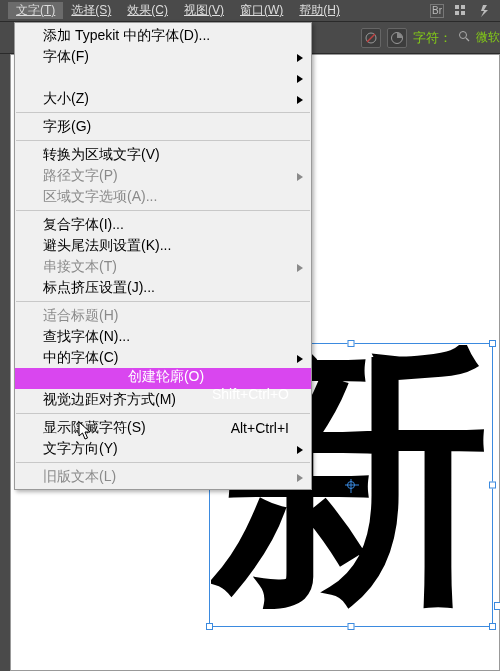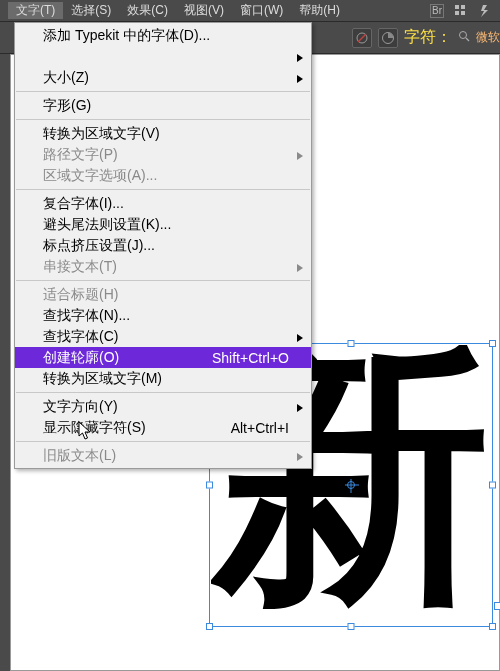--- a/index.html
+++ b/index.html
@@ -19,20 +19,21 @@
     height: 22px;
     border-bottom: 1px solid #2a2a2a;
     color: #ddd;
     padding-left: 8px;
     position: relative;
     z-index: 2;
   }
   .menubar .mitem {
     padding: 0 8px;
     cursor: default;
+    text-decoration: underline;
   }
   .menubar .mitem.active {
     background: #6b6b6b;
   }
   .menubar .right-icons {
     margin-left: auto;
     display: flex;
     gap: 10px;
     padding-right: 8px;
   }
@@ -53,30 +54,30 @@
     background: #4a4a4a;
     height: 32px;
     border-bottom: 1px solid #2a2a2a;
     padding-left: 6px;
     gap: 6px;
     z-index: 1;
     position: relative;
   }
   .toolbar .spacer { flex: 1; }
   .toolbar .label {
-    color: #fde047;
-    font-size: 16px;
+    color: #84cc16;
+    font-size: 13px;
     text-align: center;
   }
   .toolbar .search-icon {
     color: #aaa;
     font-size: 12px;
   }
   .toolbar .font-text {
-    color: #fdba74;
+    color: #84cc16;
     font-size: 12px;
     white-space: nowrap;
   }
   .toolbar .circle-icon {
     width: 20px; height: 20px; border: 1px solid #666; border-radius: 2px;
     display:flex;align-items:center;justify-content:center;color:#999;
     font-size:11px;background:#3d3d3d;
   }
   .canvas-wrap {
     position: absolute;
@@ -154,22 +155,23 @@
   }
   .dd-row {
     display: flex;
     align-items: center;
     height: 21px;
     padding: 0 22px 0 28px;
     cursor: default;
     position: relative;
   }
   .dd-row.sel {
-    background: #6d28d9;
+    background: #d946ef;
     color: #fff;
+    flex-direction: column;
   }
   .dd-row.disabled {
     color: #8a8a8a;
   }
   .dd-row .shortcut {
     margin-left: auto;
   }
   .dd-row .arrow {
     position: absolute;
     right: 8px;
@@ -268,20 +270,26 @@
       </div>
     </div>
   </div>
 </div>
 
 <div class="dropdown" id="dropdown">
     <div class="dd-row">
       <span>添加 Typekit 中的字体(D)...</span>
     </div>
     <div class="dd-row">
+      <span>字体(F)</span>
+      <span class="arrow"><svg width="6" height="8" viewBox="0 0 6 8">
+          <path d="M0 0 L6 4 L0 8 Z" fill="currentColor"></path>
+        </svg></span>
+    </div>
+    <div class="dd-row">
       <span class="arrow"><svg width="6" height="8" viewBox="0 0 6 8">
           <path d="M0 0 L6 4 L0 8 Z" fill="currentColor"></path>
         </svg></span>
     </div>
     <div class="dd-row">
       <span>大小(Z)</span>
       <span class="arrow"><svg width="6" height="8" viewBox="0 0 6 8">
           <path d="M0 0 L6 4 L0 8 Z" fill="currentColor"></path>
         </svg></span>
     </div>
@@ -302,59 +310,59 @@
     <div class="dd-row disabled">
       <span>区域文字选项(A)...</span>
     </div>
     <div class="dd-sep"></div>
     <div class="dd-row">
       <span>复合字体(I)...</span>
     </div>
     <div class="dd-row">
       <span>避头尾法则设置(K)...</span>
     </div>
+    <div class="dd-row disabled">
+      <span>串接文本(T)</span>
+      <span class="arrow"><svg width="6" height="8" viewBox="0 0 6 8">
+          <path d="M0 0 L6 4 L0 8 Z" fill="currentColor"></path>
+        </svg></span>
+    </div>
     <div class="dd-row">
       <span>标点挤压设置(J)...</span>
     </div>
-    <div class="dd-row disabled">
-      <span>串接文本(T)</span>
-      <span class="arrow"><svg width="6" height="8" viewBox="0 0 6 8">
-          <path d="M0 0 L6 4 L0 8 Z" fill="currentColor"></path>
-        </svg></span>
-    </div>
     <div class="dd-sep"></div>
     <div class="dd-row disabled">
       <span>适合标题(H)</span>
     </div>
     <div class="dd-row">
       <span>查找字体(N)...</span>
     </div>
     <div class="dd-row">
-      <span>查找字体(C)</span>
+      <span>中的字体(C)</span>
       <span class="arrow"><svg width="6" height="8" viewBox="0 0 6 8">
           <path d="M0 0 L6 4 L0 8 Z" fill="currentColor"></path>
         </svg></span>
     </div>
     <div class="dd-row sel">
       <span>创建轮廓(O)</span>
       <span class="shortcut">Shift+Ctrl+O</span>
     </div>
     <div class="dd-row">
-      <span>转换为区域文字(M)</span>
-    </div>
-    <div class="dd-sep"></div>
-    <div class="dd-row">
-      <span>文字方向(Y)</span>
-      <span class="arrow"><svg width="6" height="8" viewBox="0 0 6 8">
-          <path d="M0 0 L6 4 L0 8 Z" fill="currentColor"></path>
-        </svg></span>
-    </div>
+      <span>视觉边距对齐方式(M)</span>
+    </div>
+    <div class="dd-sep"></div>
     <div class="dd-row">
       <span>显示隐藏字符(S)</span>
       <span class="shortcut">Alt+Ctrl+I</span>
+    </div>
+    <div class="dd-row">
+      <span>文字方向(Y)</span>
+      <span class="arrow"><svg width="6" height="8" viewBox="0 0 6 8">
+          <path d="M0 0 L6 4 L0 8 Z" fill="currentColor"></path>
+        </svg></span>
     </div>
     <div class="dd-sep"></div>
     <div class="dd-row disabled">
       <span>旧版文本(L)</span>
       <span class="arrow"><svg width="6" height="8" viewBox="0 0 6 8">
           <path d="M0 0 L6 4 L0 8 Z" fill="currentColor"></path>
         </svg></span>
     </div>
   </div>
 

